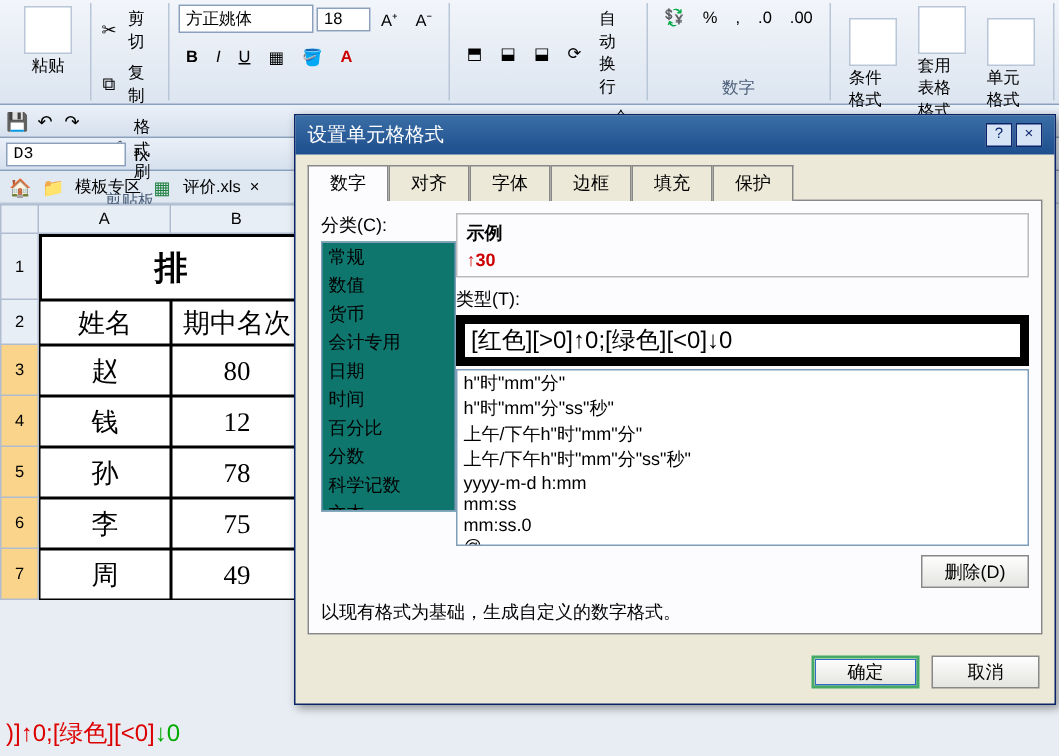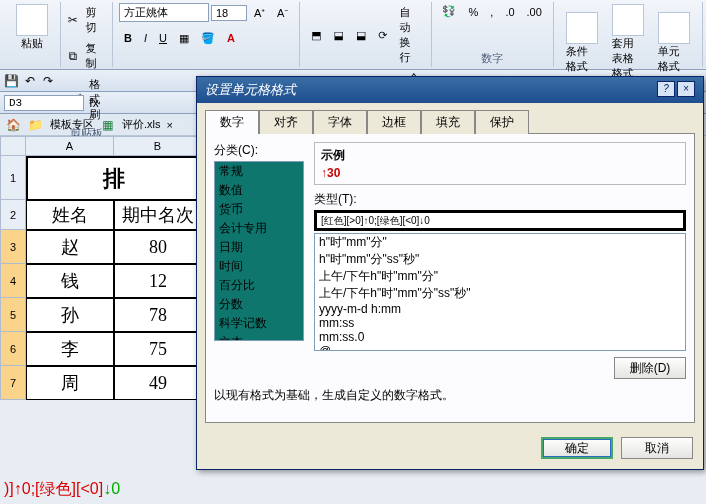--- a/index.html
+++ b/index.html
@@ -37,34 +37,34 @@
 .merged-title { width:176px; font-size:22px; font-weight:bold; border:2px solid #000!important; border-bottom:1px solid #000!important; background:#fff; }
 .hdr { font-size:18px; border:1px solid #000!important; background:#fff; }
 .dcell { font-size:18px; border:1px solid #000!important; }
 
 
 .formula-line { position:absolute; bottom:4px; left:4px; font-size:16px; font-family:SimSun; }
 .fred { color:#d00; } .fgreen { color:#0a0; }
 
 
 .dialog { position:absolute; left:196px; top:76px; width:508px; background:#ece9d8; border:1px solid #0a246a; box-shadow:2px 2px 6px rgba(0,0,0,.4); }
-.dlg-title { background:linear-gradient(#3a6ea5,#1e4e8e); color:#fff; font-size:13px; padding:4px 8px; display:flex; justify-content:space-between; align-items:flex-start;font-style:italic; }
+.dlg-title { background:linear-gradient(#3a6ea5,#1e4e8e); color:#fff; font-size:13px; padding:4px 8px; display:flex; justify-content:space-between; align-items:center; }
 .dlg-title-btns { display:flex; gap:2px; }
 .dlg-tbtn { width:18px; height:16px; background:#d6e4f5; border:1px solid #0a246a; font-size:10px; text-align:center; line-height:14px; color:#0a246a; }
 .dlg-tabs { display:flex; padding:6px 8px 0; gap:0; }
 .dlg-tab { padding:3px 14px; font-size:12px; border:1px solid #888; border-bottom:none; background:#ece9d8; position:relative; top:1px; }
 .dlg-tab.active { background:#fcfcfe; z-index:2; }
 .dlg-body { margin:0 8px 8px; border:1px solid #888; background:#fcfcfe; padding:8px; height:290px; }
-.dlg-cols { display:flex; gap:10px; }
+.dlg-cols { display:flex; }
 .cat-list { width:90px; height:180px; border:1px solid #7f9db9; background:#0f766e; font-size:12px; overflow:hidden; }
 .cat-list div { padding:1px 4px; }
 .right-col { flex:1; }
 .lbl { font-size:12px; margin-bottom:2px; }
 .sample-box { border:1px solid #bbb; padding:4px 6px; margin-bottom:6px; font-size:12px;font-weight:bold; }
-.type-in { width:100%; border:3px solid #000000; padding:2px 4px; font-size:10px; background:#fff; margin-bottom:2px; }
+.type-in { width:100%; border:6px solid #000000; padding:2px 4px; font-size:16px; background:#fff; margin-bottom:2px; }
 .type-list { width:100%; height:118px; border:1px solid #7f9db9; background:#fff; font-size:12px; overflow:hidden; }
 .type-list div { padding:0 4px; white-space:nowrap; }
 .del-row { text-align:right; margin-top:6px; }
 .note { font-size:12px; margin-top:8px; }
 .dlg-foot { display:flex; justify-content:flex-end; gap:8px; padding:6px 10px 10px; }
 .dbtn { width:72px; height:22px; border:1px solid #888; background:linear-gradient(#fefefe,#e4e4e0); font-size:12px; }
 .dbtn.primary { border:2px solid #4a6; box-shadow:0 0 0 1px #316ac5 inset; }
 </style>
 </head>
 <body>

